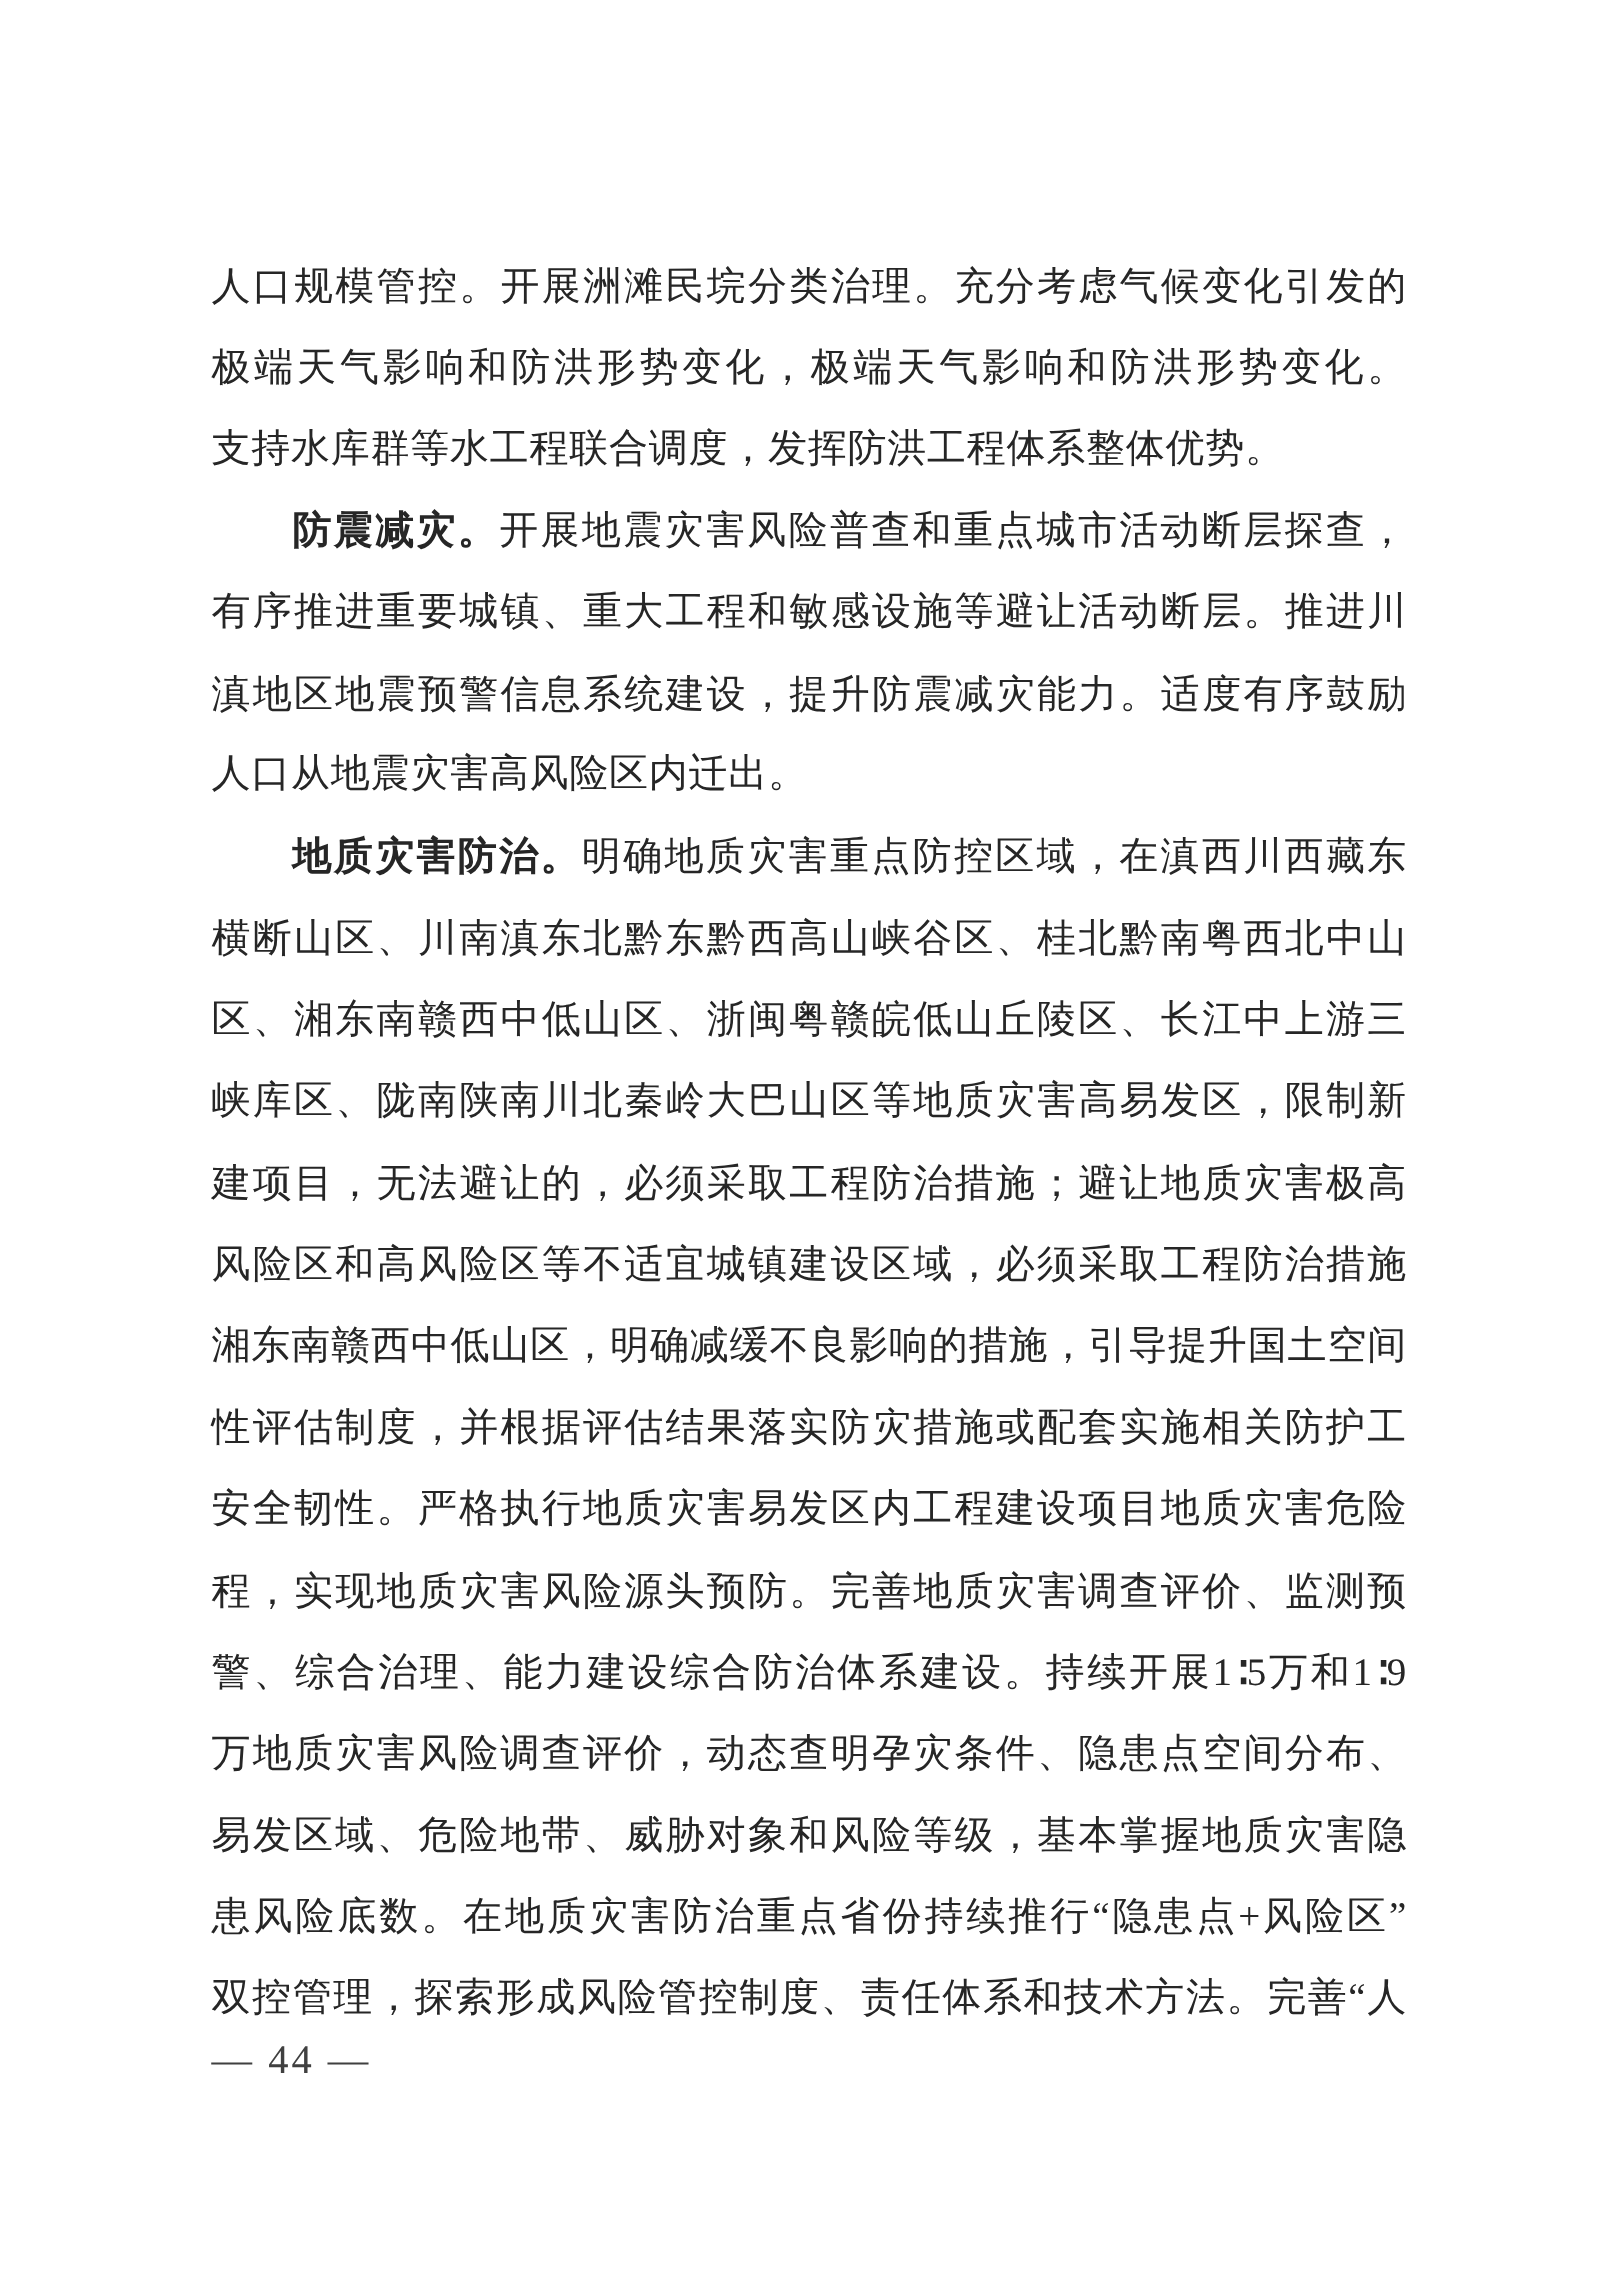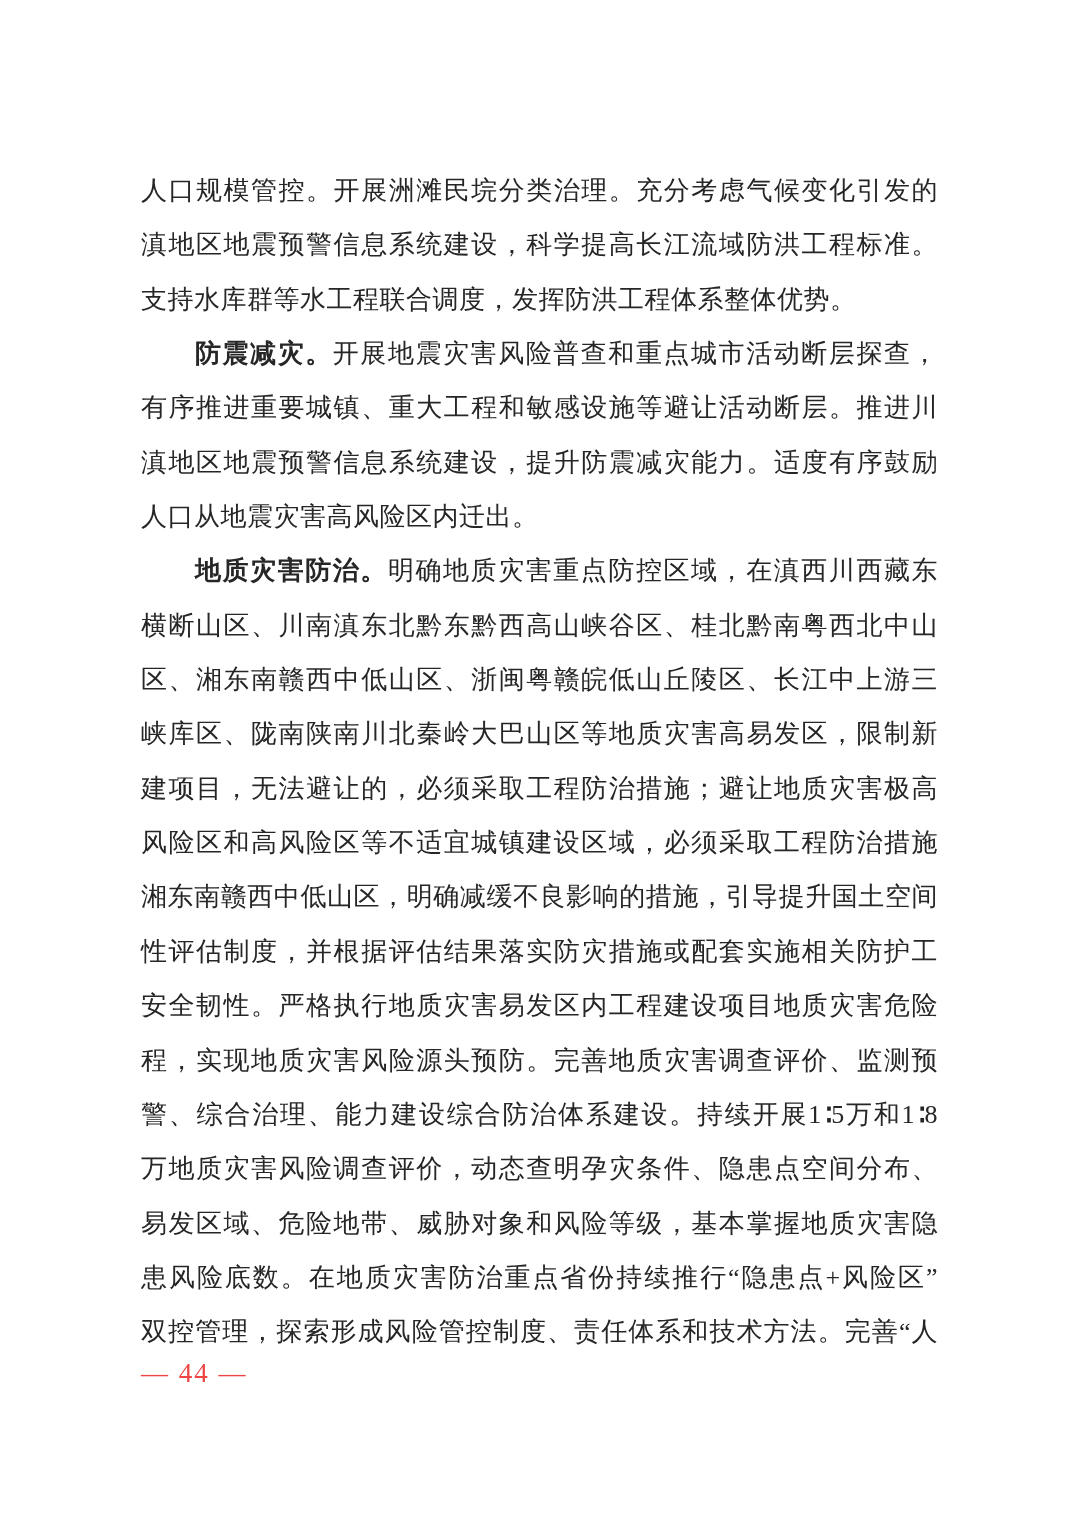--- a/index.html
+++ b/index.html
@@ -26,60 +26,61 @@
     font-size: 26px;
     line-height: 54.35px;
     height: 54.35px;
     text-align: justify;
     text-align-last: justify;
     white-space: nowrap;
     letter-spacing: 0.5px;
   }
   .line.para-end {
     text-align-last: left;
+    font-family: Liberation Mono, monospace;
   }
   .line.indent {
     padding-left: 54px;
   }
   .lead {
     font-weight: 700;
   }
   .page-footer {
     position: absolute;
     left: 141px;
     top: 1356px;
     font-size: 27px;
     line-height: 34px;
     letter-spacing: 2px;
-    color: #ef4444;
+    color: #404040;
   }
 </style>
 </head>
 <body>
 
 <div class="page">
   <main class="content">
     <div class="line">人口规模管控。开展洲滩民垸分类治理。充分考虑气候变化引发的</div>
-    <div class="line">滇地区地震预警信息系统建设，科学提高长江流域防洪工程标准。</div>
+    <div class="line">极端天气影响和防洪形势变化，极端天气影响和防洪形势变化。</div>
     <div class="line para-end">支持水库群等水工程联合调度，发挥防洪工程体系整体优势。</div>
     <div class="line indent"><span class="lead">防震减灾。</span><span>开展地震灾害风险普查和重点城市活动断层探查，</span></div>
     <div class="line">有序推进重要城镇、重大工程和敏感设施等避让活动断层。推进川</div>
     <div class="line">滇地区地震预警信息系统建设，提升防震减灾能力。适度有序鼓励</div>
     <div class="line para-end">人口从地震灾害高风险区内迁出。</div>
     <div class="line indent"><span class="lead">地质灾害防治。</span><span>明确地质灾害重点防控区域，在滇西川西藏东</span></div>
     <div class="line">横断山区、川南滇东北黔东黔西高山峡谷区、桂北黔南粤西北中山</div>
     <div class="line">区、湘东南赣西中低山区、浙闽粤赣皖低山丘陵区、长江中上游三</div>
     <div class="line">峡库区、陇南陕南川北秦岭大巴山区等地质灾害高易发区，限制新</div>
     <div class="line">建项目，无法避让的，必须采取工程防治措施；避让地质灾害极高</div>
     <div class="line">风险区和高风险区等不适宜城镇建设区域，必须采取工程防治措施</div>
     <div class="line">湘东南赣西中低山区，明确减缓不良影响的措施，引导提升国土空间</div>
     <div class="line">性评估制度，并根据评估结果落实防灾措施或配套实施相关防护工</div>
     <div class="line">安全韧性。严格执行地质灾害易发区内工程建设项目地质灾害危险</div>
     <div class="line">程，实现地质灾害风险源头预防。完善地质灾害调查评价、监测预</div>
-    <div class="line">警、综合治理、能力建设综合防治体系建设。持续开展1∶5万和1∶8</div>
+    <div class="line">警、综合治理、能力建设综合防治体系建设。持续开展1∶5万和1∶9</div>
     <div class="line">万地质灾害风险调查评价，动态查明孕灾条件、隐患点空间分布、</div>
     <div class="line">易发区域、危险地带、威胁对象和风险等级，基本掌握地质灾害隐</div>
     <div class="line">患风险底数。在地质灾害防治重点省份持续推行“隐患点+风险区”</div>
     <div class="line">双控管理，探索形成风险管控制度、责任体系和技术方法。完善“人</div>
   </main>
   <footer class="page-footer">
     <span>— 44 —</span>
   </footer>
 </div>
 

